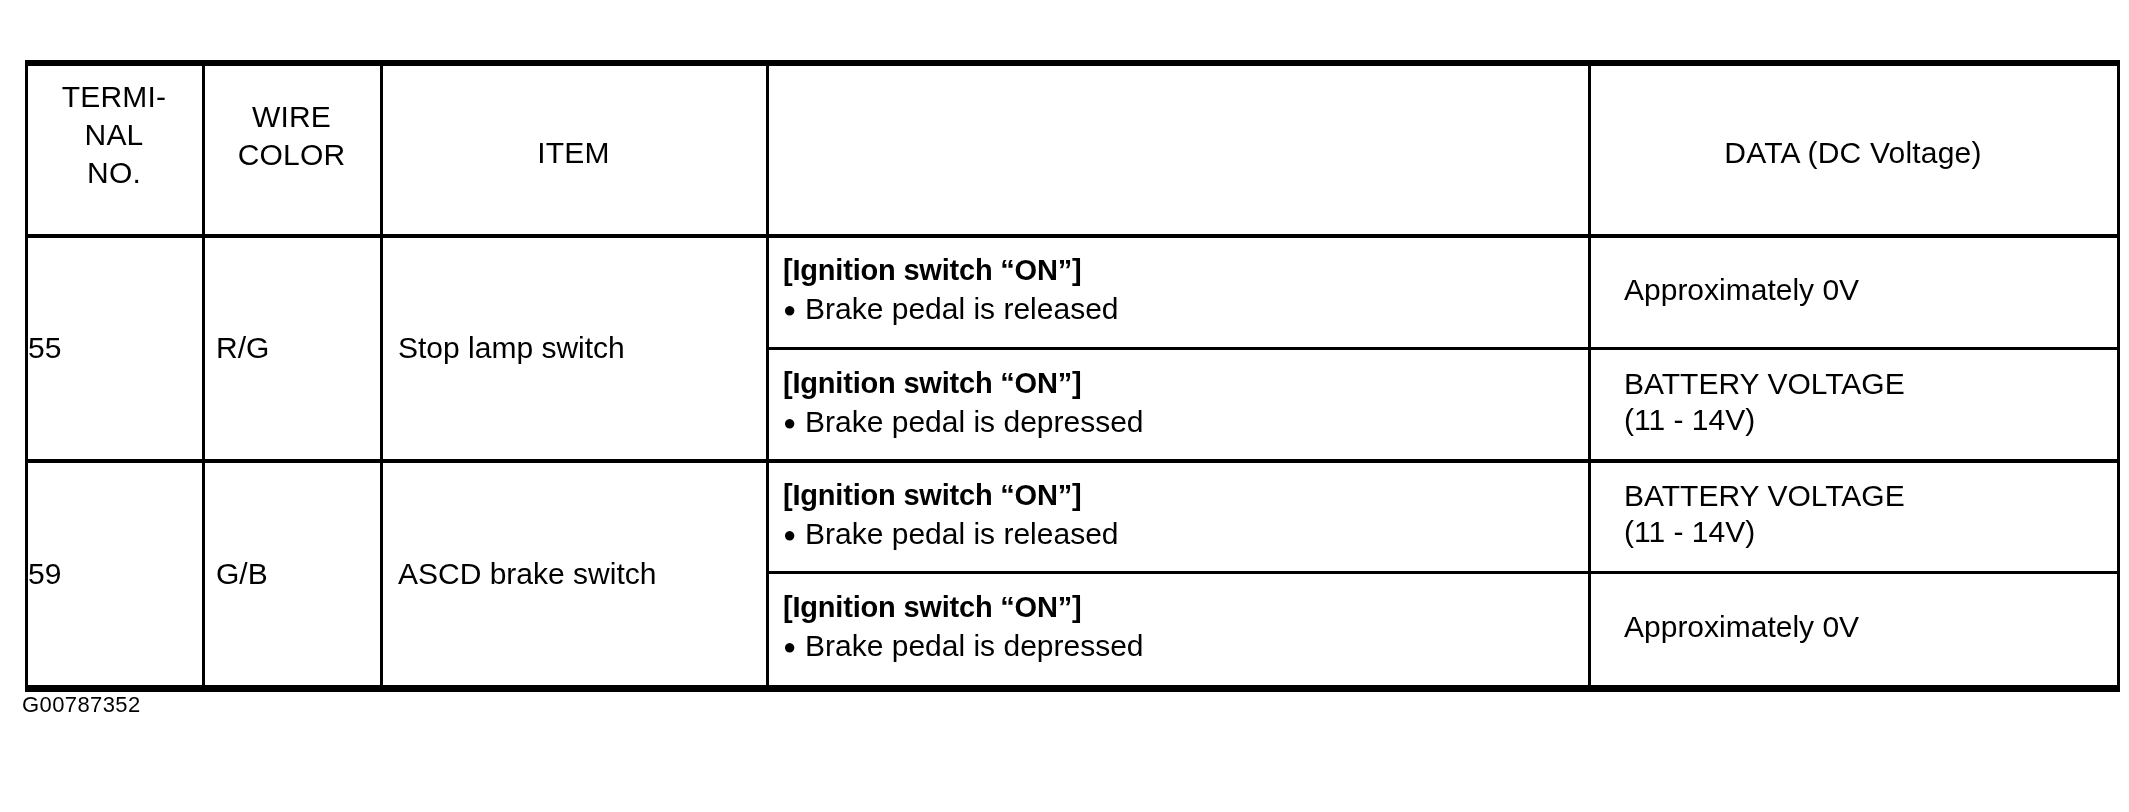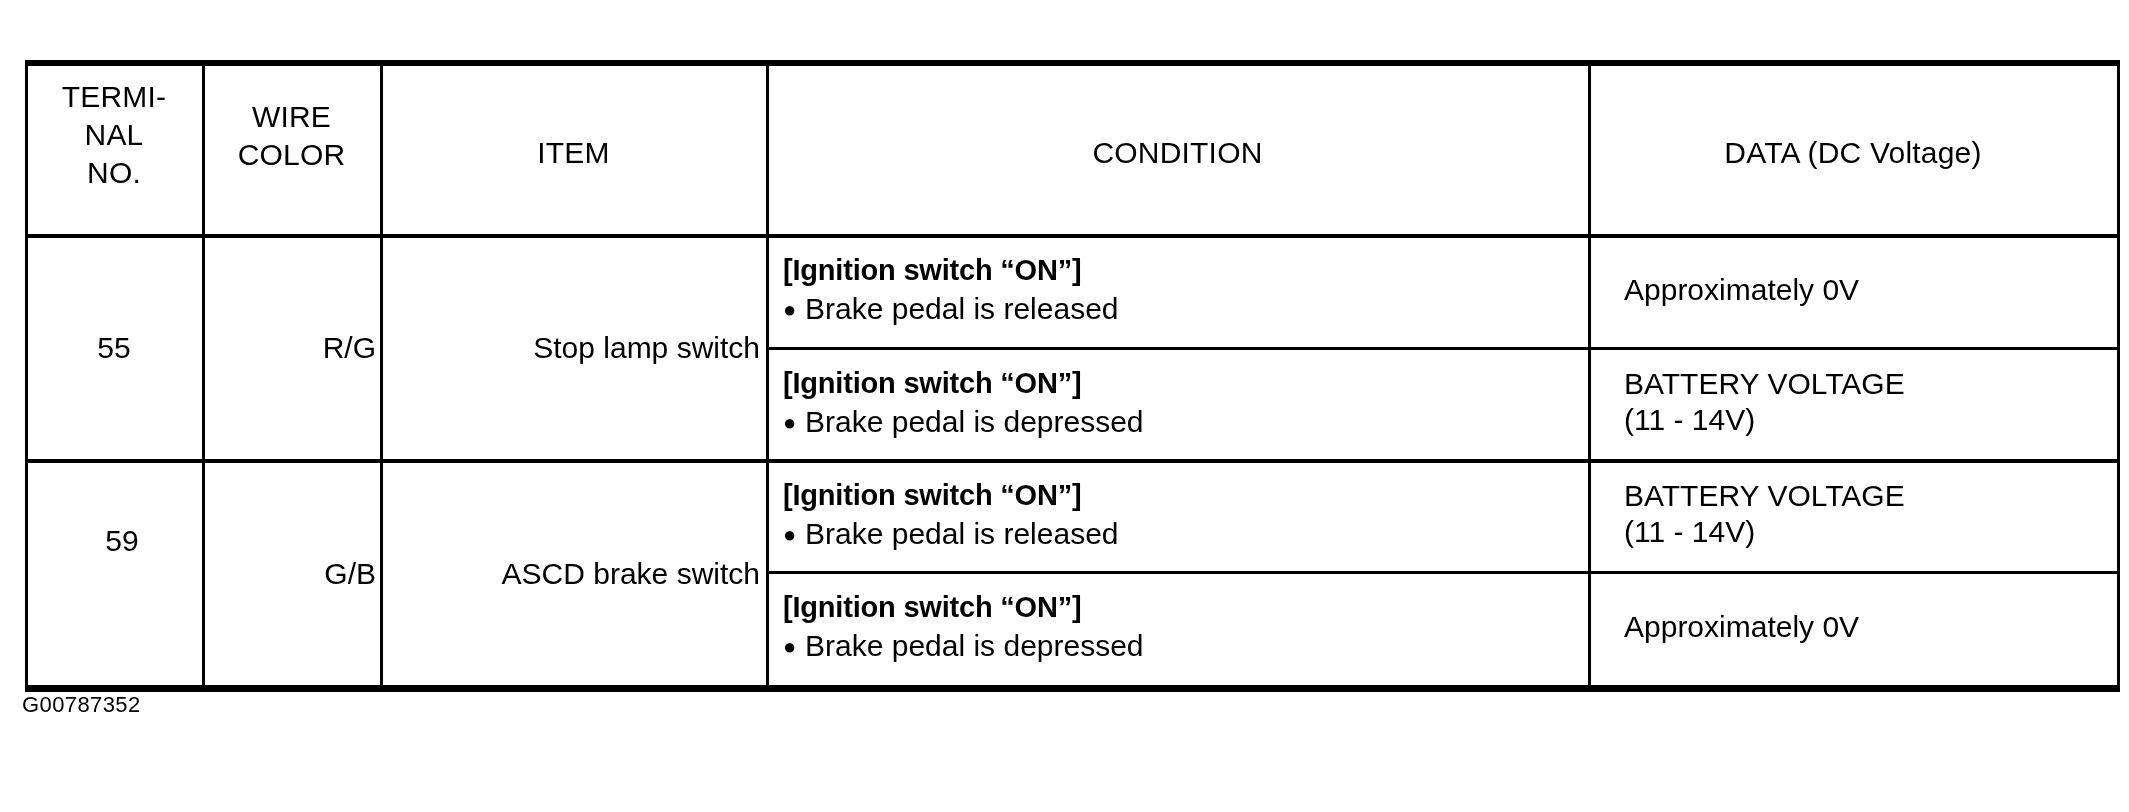--- a/index.html
+++ b/index.html
@@ -30,26 +30,25 @@
   
   .cell{position:absolute;box-sizing:border-box;}
   .hdr{
     font-size:30px;
     text-align:center;
     line-height:38px;
     letter-spacing:.2px;
   }
   .center-txt{
     font-size:30px;
-    text-align:center;
     line-height:36px;
   }
   .item-txt{
     font-size:30px;
-    text-align:right;
+    text-align:left;
     line-height:36px;
   }
   .cond-title{
     font-size:29px;
     font-weight:bold;
     line-height:34px;
     letter-spacing:-.2px;
   }
   .cond-bullet{
     font-size:30px;
@@ -102,23 +101,20 @@
 
   <div class="cell hdr" style="left:205px; top:98px; width:173px;">
     <div>WIRE</div>
     <div>COLOR</div>
   </div>
 
   <div class="cell hdr" style="left:383px; top:134px; width:381px;">
     <div>ITEM</div>
   </div>
 
-  <div class="cell hdr" style="left:769px; top:134px; width:817px;">
-    <div>CONDITION</div>
-  </div>
 
   <div class="cell hdr" style="left:1591px; top:134px; width:524px;">
     <div>DATA (DC Voltage)</div>
   </div>
 
   <div class="cell center-txt" style="left:28px; top:330px; width:172px;">
     <span>55</span>
   </div>
 
   <div class="cell item-txt" style="left:216px; top:330px; width:160px;">
@@ -143,21 +139,21 @@
     <div class="cond-title">[Ignition switch “ON”]</div>
     <div class="cond-bullet">
       <span class="dot">●</span><span>Brake pedal is depressed</span>
     </div>
   </div>
   <div class="cell data-txt" style="left:1604px; top:366px; width:510px;">
     <div>BATTERY VOLTAGE</div>
     <div>(11 - 14V)</div>
   </div>
 
-  <div class="cell center-txt" style="left:28px; top:523px; width:172px;margin-left:8px;">
+  <div class="cell center-txt" style="left:28px; top:556px; width:172px;">
     <span>59</span>
   </div>
 
   <div class="cell item-txt" style="left:216px; top:556px; width:160px;">
     <span>G/B</span>
   </div>
 
   <div class="cell item-txt" style="left:398px; top:556px; width:362px;">
     <span>ASCD brake switch</span>
   </div>

